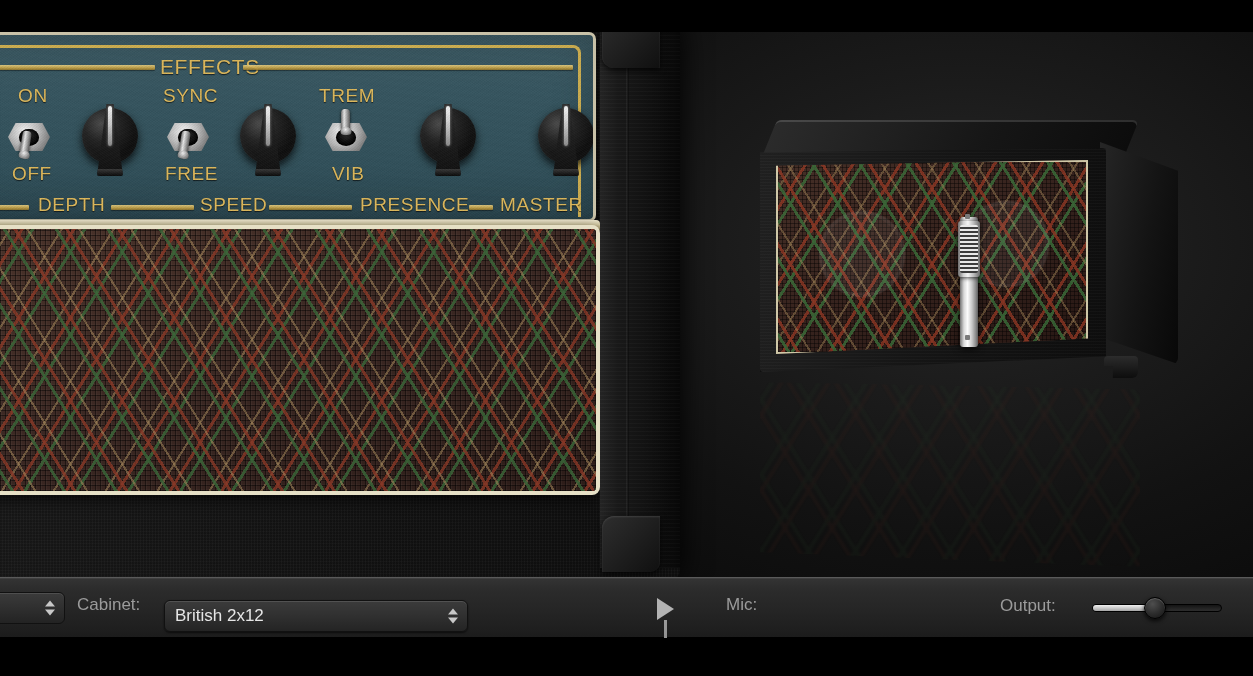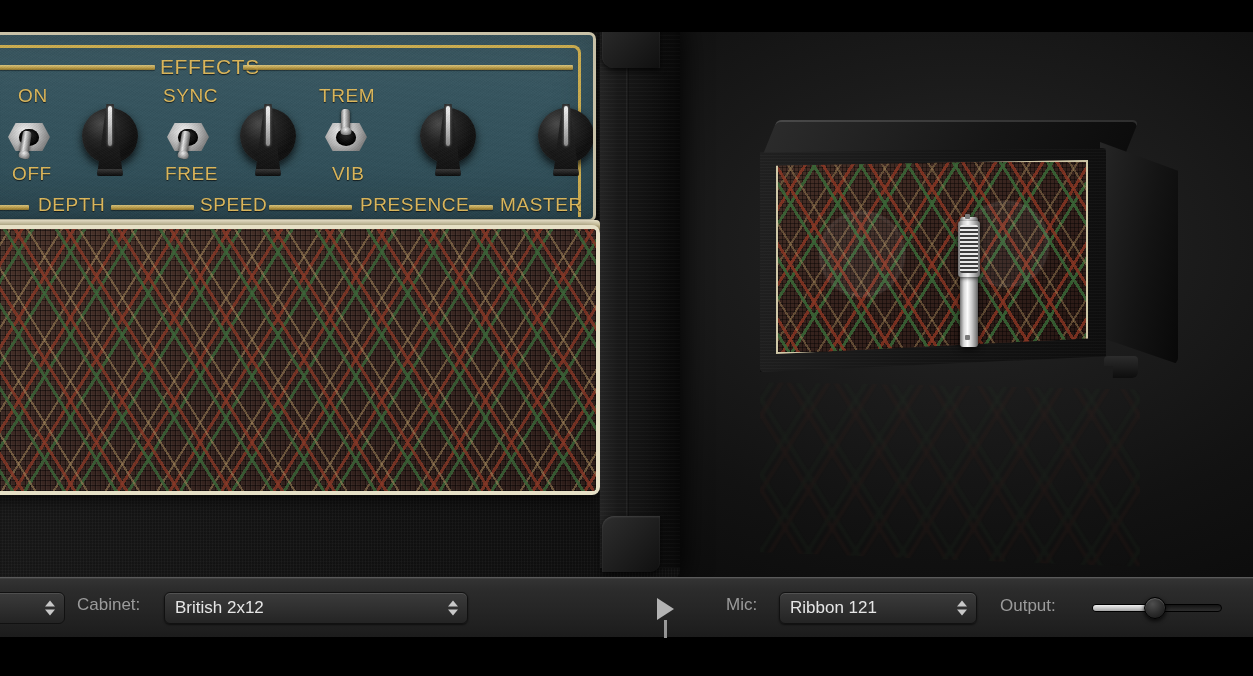--- a/index.html
+++ b/index.html
@@ -343,37 +343,30 @@
     <div class="stepbox" style="position:absolute; left:-60px; top:14px; width:125px;">
 
       <div style="position:absolute; right:9px; top:50%; transform:translateY(-50%); display:flex; flex-direction:column; gap:3px;">
         <i style="display:block;width:0;height:0;border-left:5px solid transparent;border-right:5px solid transparent;border-bottom:6px solid #c8c8c8;"></i>
         <i style="display:block;width:0;height:0;border-left:5px solid transparent;border-right:5px solid transparent;border-top:6px solid #c8c8c8;"></i>
       </div>
     </div>
 
     <div class="tb-label" style="position:absolute; left:77px; top:17px;">Cabinet:</div>
 
-    <div class="popup" style="position:absolute; left:164px; top:14px; width:304px;">
+    <div class="popup" style="position:absolute; left:164px; top:22px; width:304px;">
       <span>British 2x12</span>
       <span class="arrows">
         <i class="up"></i>
         <i class="dn"></i>
       </span>
     </div>
 
     <div class="tb-label" style="position:absolute; left:726px; top:17px;">Mic:</div>
 
-    <div class="popup" style="position:absolute; left:779px; top:14px; width:198px;">
-      <span>Ribbon 121</span>
-      <span class="arrows">
-        <i class="up"></i>
-        <i class="dn"></i>
-      </span>
-    </div>
 
     <div class="tb-label" style="position:absolute; left:1000px; top:18px;">Output:</div>
 
     <div class="slider" style="position:absolute; left:1092px; top:14px;">
       <div class="track"></div>
       <div class="fill" id="out-fill" style="width: 62.84px;"></div>
       <div class="thumb" id="out-thumb" style="left: 51.84px;"></div>
     </div>
   </div>
 

